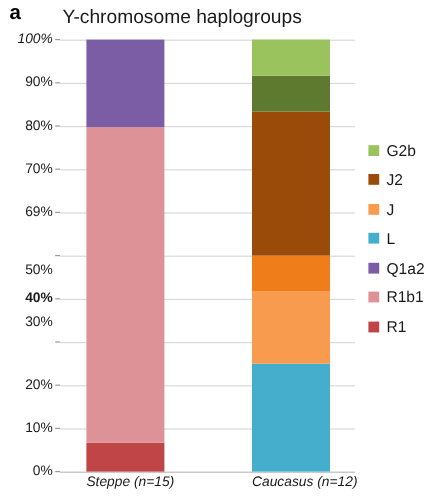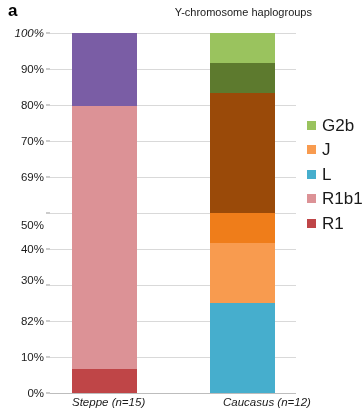--- a/index.html
+++ b/index.html
@@ -23,25 +23,25 @@
     top: 2px;
     font-size: 17px;
     font-weight: bold;
     line-height: 1;
     color: #000;
   }
 
   
   #chart-title {
     position: absolute;
-    left: 68px;
+    left: 52px;
     top: 6px;
     width: 244px;
-    text-align: right;
-    font-size: 11px;
+    text-align: left;
+    font-size: 16px;
     color: #1a1a1a;
     line-height: 1.1;
   }
 
   
   #plot {
     position: absolute;
     left: 50px;          
     top: 33px;           
     width: 246px;
@@ -111,21 +111,21 @@
     align-items: center;
     height: 24.5px;
   }
   .legend-swatch {
     width: 9px;
     height: 9px;
     flex: 0 0 9px;
     margin-right: 6px;
   }
   .legend-label {
-    font-size: 17px;
+    font-size: 13px;
     color: #1a1a1a;
     line-height: 1;
     white-space: nowrap;
   }
 </style>
 </head>
 <body>
 
 <div id="panel-letter">a</div>
 
@@ -152,25 +152,25 @@
       <div class="tick-label" style="top: 36px;">90%</div>
       <div class="tick-mark" style="top: 72px;"></div>
       <div class="tick-label" style="top: 72px;">80%</div>
       <div class="tick-mark" style="top: 108px;"></div>
       <div class="tick-label" style="top: 108px;">70%</div>
       <div class="tick-mark" style="top: 144px;"></div>
       <div class="tick-label" style="top: 144px;">69%</div>
       <div class="tick-mark" style="top: 180px;"></div>
       <div class="tick-label" style="top: 192px;">50%</div>
       <div class="tick-mark" style="top: 216px;"></div>
-      <div class="tick-label" style="top: 216px;">40%</div>
+      <div class="tick-label" style="top: 216px; font-weight: bold;">40%</div>
       <div class="tick-mark" style="top: 252px;"></div>
-      <div class="tick-label" style="top: 247px;">30%</div>
+      <div class="tick-label" style="top: 236px;">30%</div>
       <div class="tick-mark" style="top: 288px;"></div>
-      <div class="tick-label" style="top: 288px;">82%</div>
+      <div class="tick-label" style="top: 288px;">20%</div>
       <div class="tick-mark" style="top: 324px;"></div>
       <div class="tick-label" style="top: 324px;">10%</div>
       <div class="tick-mark" style="top: 360px;"></div>
       <div class="tick-label" style="top: 360px;">0%</div>
     </div>
   <div id="bars">
       <div class="bar" style="left: 22px; width: 65px; height: 360px;">
         <div class="bar-seg" title="R1" style="background: rgb(191, 69, 71); bottom: 0px; height: 24.12px;"></div>
         <div class="bar-seg" title="R1b1" style="background: rgb(220, 146, 150); bottom: 24.12px; height: 262.8px;"></div>
         <div class="bar-seg" title="Q1a2" style="background: rgb(122, 93, 165); bottom: 286.92px; height: 73.08px;"></div>
@@ -179,38 +179,46 @@
         <div class="bar-seg" title="L" style="background: rgb(70, 174, 205); bottom: 0px; height: 90px;"></div>
         <div class="bar-seg" title="J" style="background: rgb(248, 155, 79); bottom: 90px; height: 60.12px;"></div>
         <div class="bar-seg" title="J1" style="background: rgb(239, 125, 26); bottom: 150.12px; height: 29.88px;"></div>
         <div class="bar-seg" title="J2" style="background: rgb(154, 74, 9); bottom: 180px; height: 119.88px;"></div>
         <div class="bar-seg" title="G2a" style="background: rgb(93, 122, 46); bottom: 299.88px; height: 29.88px;"></div>
         <div class="bar-seg" title="G2b" style="background: rgb(154, 195, 94); bottom: 329.76px; height: 29.88px;"></div>
       </div>
     </div>
   <div id="xlabels">
       <div class="x-label" style="left: 22px; width: 65px;">Steppe (n=15)</div>
-      <div class="x-label" style="left: 160px; width: 65px; margin-left: 13px;">Caucasus (n=12)</div>
+      <div class="x-label" style="left: 160px; width: 65px;">Caucasus (n=12)</div>
     </div>
 </div>
 
 <div id="legend">
     <div class="legend-item">
       <span class="legend-swatch" style="background: rgb(154, 195, 94);"></span>
       <span class="legend-label">G2b</span>
     </div>
     <div class="legend-item">
+      <span class="legend-swatch" style="background: rgb(154, 74, 9);"></span>
+      <span class="legend-label">J2</span>
+    </div>
+    <div class="legend-item">
       <span class="legend-swatch" style="background: rgb(248, 155, 79);"></span>
       <span class="legend-label">J</span>
     </div>
     <div class="legend-item">
       <span class="legend-swatch" style="background: rgb(70, 174, 205);"></span>
       <span class="legend-label">L</span>
     </div>
     <div class="legend-item">
+      <span class="legend-swatch" style="background: rgb(122, 93, 165);"></span>
+      <span class="legend-label">Q1a2</span>
+    </div>
+    <div class="legend-item">
       <span class="legend-swatch" style="background: rgb(220, 146, 150);"></span>
       <span class="legend-label">R1b1</span>
     </div>
     <div class="legend-item">
       <span class="legend-swatch" style="background: rgb(191, 69, 71);"></span>
       <span class="legend-label">R1</span>
     </div>
   </div>
 
 </body></html>

